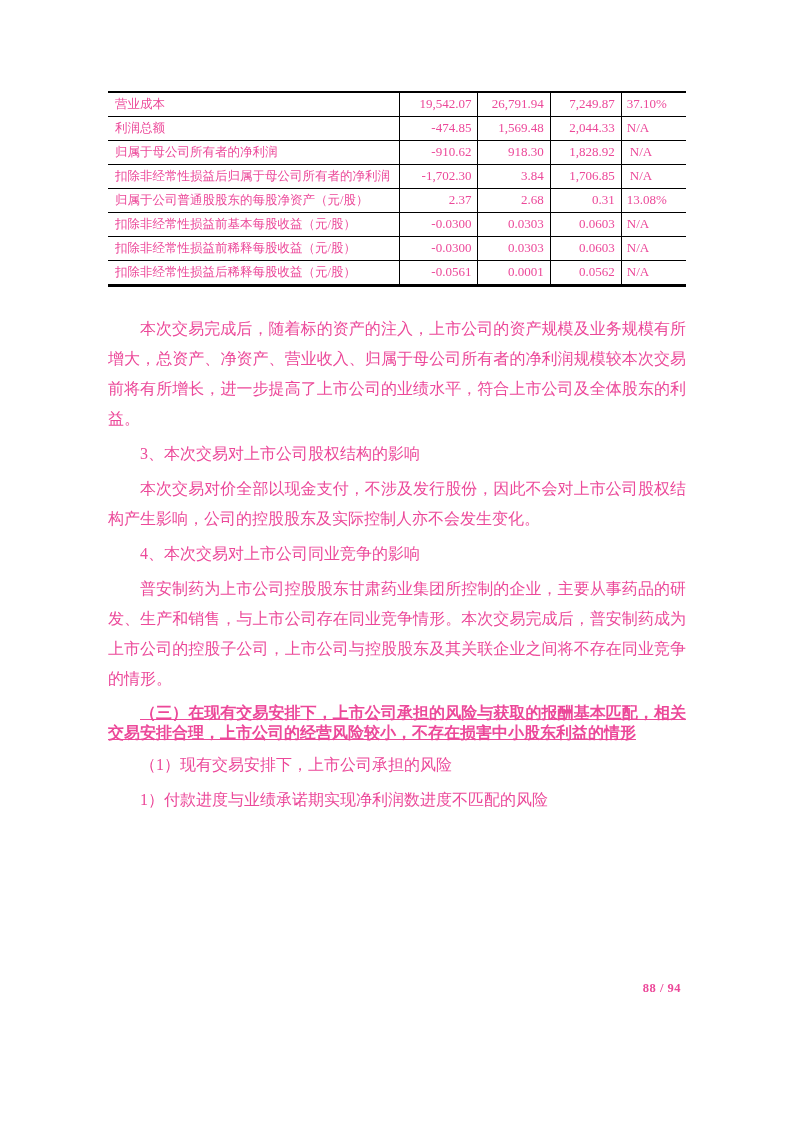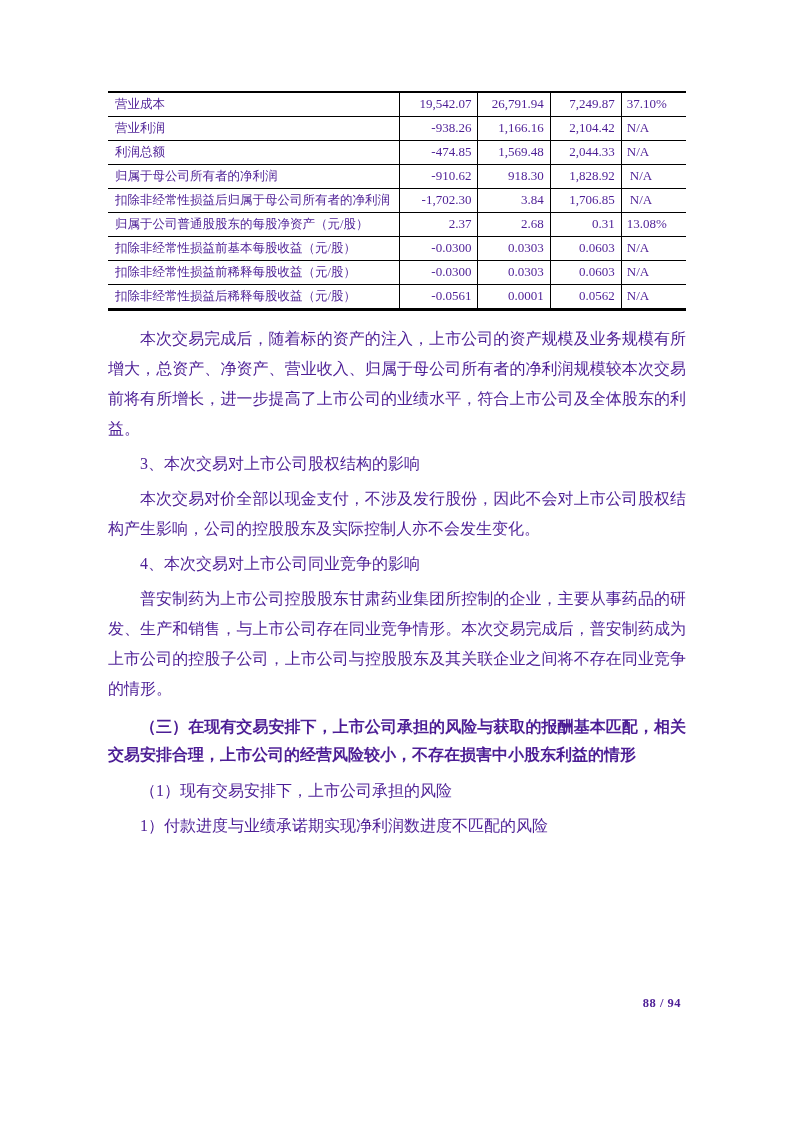--- a/index.html
+++ b/index.html
@@ -1,21 +1,21 @@
 <!DOCTYPE html>
 <html><head>
 <meta charset="utf-8">
 <style>
   html, body { margin: 0; padding: 0; background: #ffffff; }
   .page {
     position: relative;
     width: 793px;
     height: 1122px;
     background: #ffffff;
-    color: #4c1d95;
+    color: #ec4899;
     font-family: "Liberation Serif", "DejaVu Serif", serif;
     overflow: hidden;
   }
   .content {
     position: absolute;
     left: 108px;
     top: 91px;
     width: 578px;
   }
 
@@ -41,42 +41,42 @@
     overflow: hidden;
   }
   .fin tr:last-child td { border-bottom: none; }
   .fin td + td { border-left: 1px solid #000; }
   .fin td.c-label { text-align: left; padding-left: 7px; font-size: 12.5px; }
   .fin td.c-num   { text-align: right; padding-right: 6px; }
   .fin td.c-chg.ac { text-align: left; }
   .fin td.c-chg.al { text-align: left; padding-left: 8px; }
 
   
-  .doc { margin-top: 13px; font-size: 16px; }
+  .doc { margin-top: 27px; font-size: 16px; }
   .doc p {
     margin: 0 0 5px 0;
     line-height: 30px;
     text-align: justify;
     text-indent: 32px;
   }
   .doc p.bold-heading {
     font-weight: bold;
     margin: 9px 0 7px 0;
-    line-height: 28px;
+    line-height: 20px;
+    text-decoration: underline;
   }
 
   
   .footer {
     position: absolute;
     top: 981px;
     right: 112px;
     font-size: 12.5px;
     font-weight: bold;
     letter-spacing: 0.5px;
-    margin-top: 15px;
   }
 </style>
 </head>
 <body>
 
 <div class="page">
   <div class="content">
 
     <table class="fin">
       <colgroup>
@@ -86,27 +86,20 @@
           <col class="w4">
           <col class="w5">
       </colgroup>
       <tbody>
           <tr>
             <td class="c-label">营业成本</td>
             <td class="c-num">19,542.07</td>
             <td class="c-num">26,791.94</td>
             <td class="c-num">7,249.87</td>
             <td class="c-chg ac">37.10%</td>
-          </tr>
-          <tr>
-            <td class="c-label">营业利润</td>
-            <td class="c-num">-938.26</td>
-            <td class="c-num">1,166.16</td>
-            <td class="c-num">2,104.42</td>
-            <td class="c-chg ac">N/A</td>
           </tr>
           <tr>
             <td class="c-label">利润总额</td>
             <td class="c-num">-474.85</td>
             <td class="c-num">1,569.48</td>
             <td class="c-num">2,044.33</td>
             <td class="c-chg ac">N/A</td>
           </tr>
           <tr>
             <td class="c-label">归属于母公司所有者的净利润</td>

